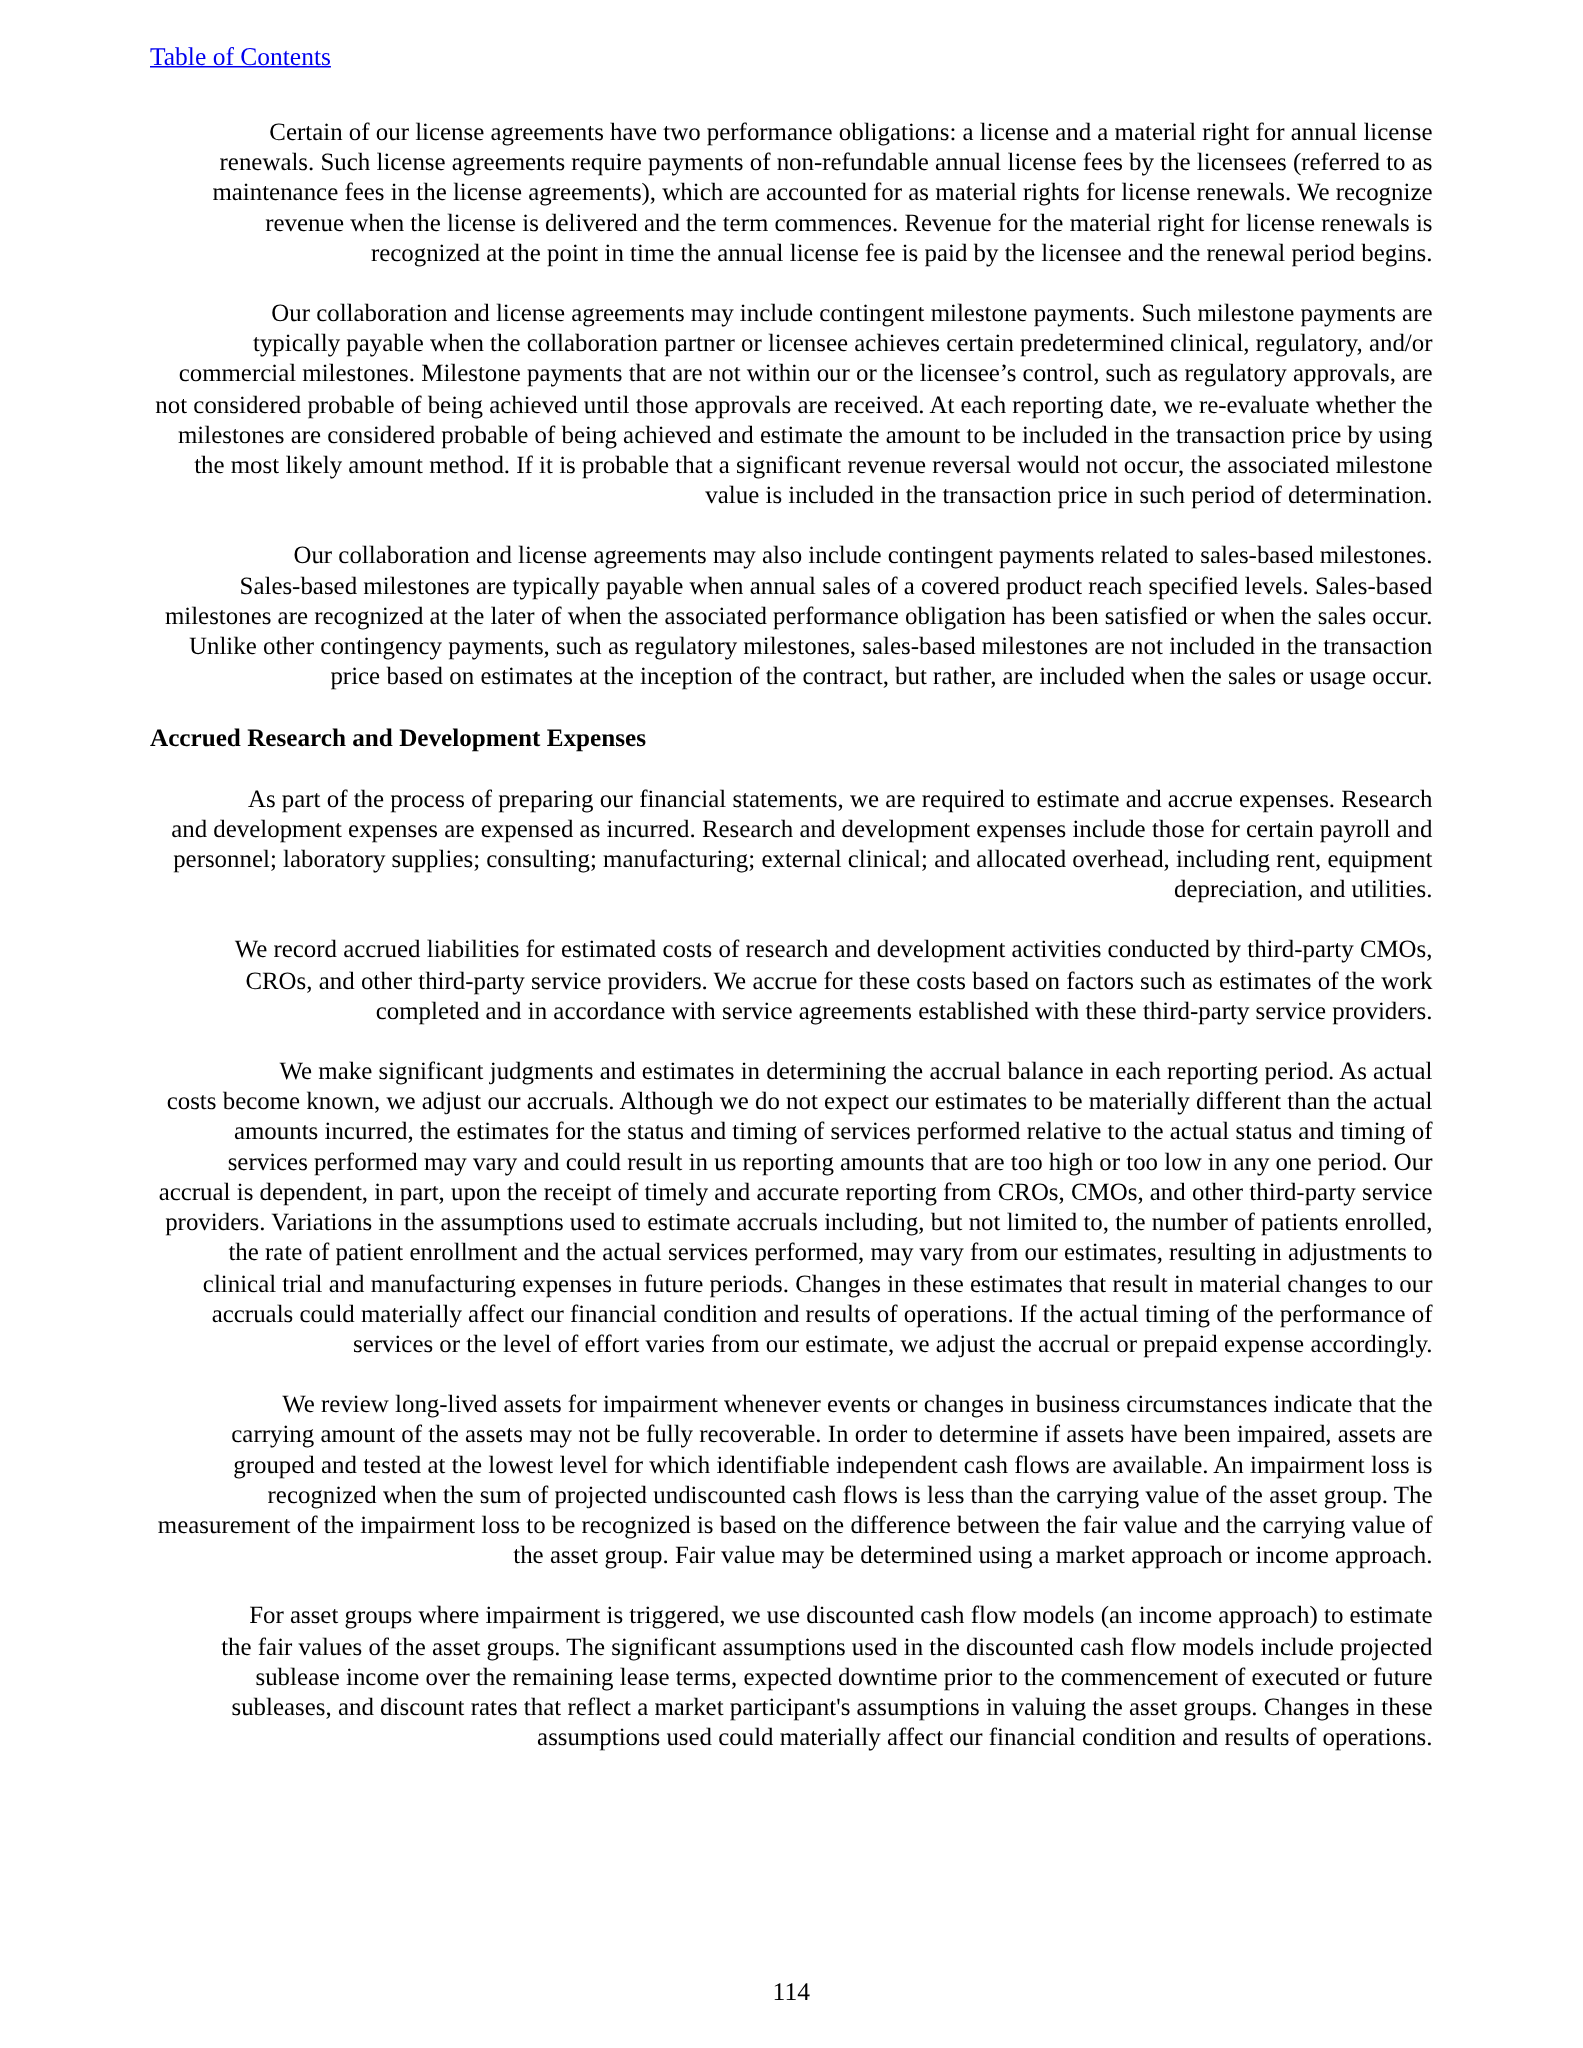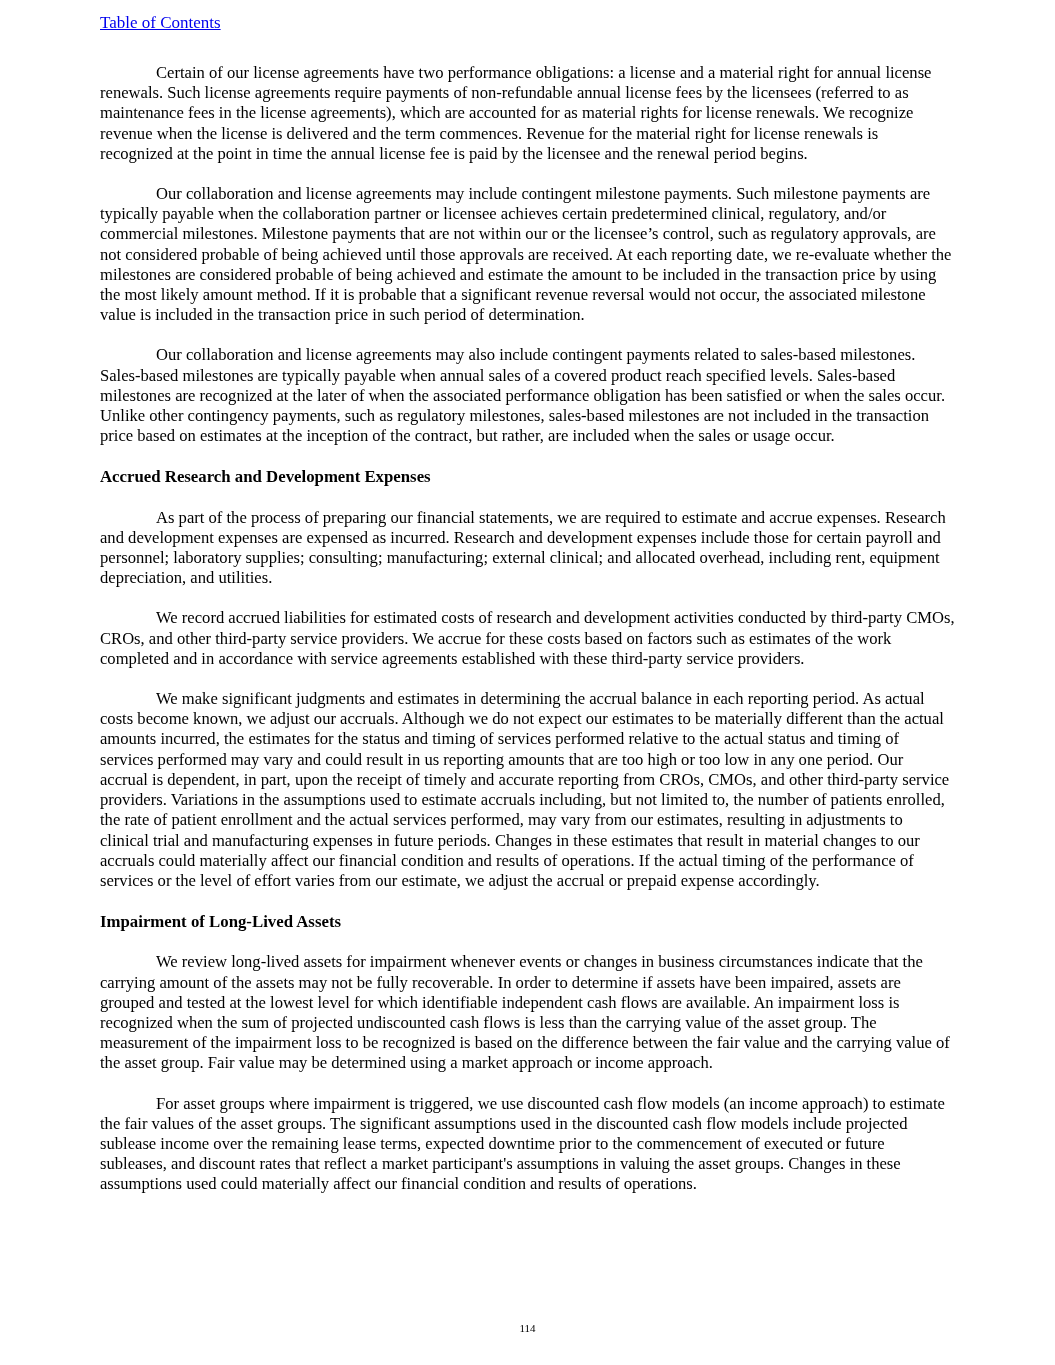--- a/index.html
+++ b/index.html
@@ -10,51 +10,51 @@
   .page {
     position: relative;
     width: 1055px;
     height: 1365px;
     background: #ffffff;
     font-family: "Liberation Serif", serif;
     color: #000000;
     overflow: hidden;
   }
   .content {
-    padding: 13px 100px 0 100px;
+    padding: 28px 100px 0 100px;
   }
   .toc-link {
     display: inline-block;
     font-size: 17px;
     line-height: 20px;
     color: #0000EE;
     text-decoration: underline;
     cursor: pointer;
     margin-bottom: 10px;
   }
   .body-para {
     font-size: 16.6px;
     line-height: 20.2px;
     margin: 20px 0;
     text-indent: 56px;
-    text-align: left;
+    text-align: right;
   }
   .subheading {
     font-size: 16.8px;
     line-height: 20.2px;
     font-weight: bold;
     margin: 21px 0 20px 0;
   }
   .page-number {
     position: absolute;
     top: 1318px;
     left: 0;
     width: 100%;
     text-align: center;
-    font-size: 11px;
+    font-size: 17px;
     line-height: 20px;
   }
 </style>
 </head>
 <body>
 
 <div class="page">
   <div class="content">
 
     <a class="toc-link" href="#">Table of Contents</a>
@@ -66,21 +66,20 @@
     <p class="body-para">Our collaboration and license agreements may also include contingent payments related to sales-based milestones. Sales-based milestones are typically payable when annual sales of a covered product reach specified levels. Sales-based milestones are recognized at the later of when the associated performance obligation has been satisfied or when the sales occur. Unlike other contingency payments, such as regulatory milestones, sales-based milestones are not included in the transaction price based on estimates at the inception of the contract, but rather, are included when the sales or usage occur.</p>
 
     <h3 class="subheading">Accrued Research and Development Expenses</h3>
 
     <p class="body-para">As part of the process of preparing our financial statements, we are required to estimate and accrue expenses. Research and development expenses are expensed as incurred. Research and development expenses include those for certain payroll and personnel; laboratory supplies; consulting; manufacturing; external clinical; and allocated overhead, including rent, equipment depreciation, and utilities.</p>
 
     <p class="body-para">We record accrued liabilities for estimated costs of research and development activities conducted by third-party CMOs, CROs, and other third-party service providers. We accrue for these costs based on factors such as estimates of the work completed and in accordance with service agreements established with these third-party service providers.</p>
 
     <p class="body-para">We make significant judgments and estimates in determining the accrual balance in each reporting period. As actual costs become known, we adjust our accruals. Although we do not expect our estimates to be materially different than the actual amounts incurred, the estimates for the status and timing of services performed relative to the actual status and timing of services performed may vary and could result in us reporting amounts that are too high or too low in any one period. Our accrual is dependent, in part, upon the receipt of timely and accurate reporting from CROs, CMOs, and other third-party service providers. Variations in the assumptions used to estimate accruals including, but not limited to, the number of patients enrolled, the rate of patient enrollment and the actual services performed, may vary from our estimates, resulting in adjustments to clinical trial and manufacturing expenses in future periods. Changes in these estimates that result in material changes to our accruals could materially affect our financial condition and results of operations. If the actual timing of the performance of services or the level of effort varies from our estimate, we adjust the accrual or prepaid expense accordingly.</p>
 
-    <h3 class="subheading">Impairment of Long-Lived Assets</h3>
 
     <p class="body-para">We review long-lived assets for impairment whenever events or changes in business circumstances indicate that the carrying amount of the assets may not be fully recoverable. In order to determine if assets have been impaired, assets are grouped and tested at the lowest level for which identifiable independent cash flows are available. An impairment loss is recognized when the sum of projected undiscounted cash flows is less than the carrying value of the asset group. The measurement of the impairment loss to be recognized is based on the difference between the fair value and the carrying value of the asset group. Fair value may be determined using a market approach or income approach.</p>
 
     <p class="body-para">For asset groups where impairment is triggered, we use discounted cash flow models (an income approach) to estimate the fair values of the asset groups. The significant assumptions used in the discounted cash flow models include projected sublease income over the remaining lease terms, expected downtime prior to the commencement of executed or future subleases, and discount rates that reflect a market participant's assumptions in valuing the asset groups. Changes in these assumptions used could materially affect our financial condition and results of operations.</p>
 
   </div>
 
   <div class="page-number">114</div>
 </div>
 

